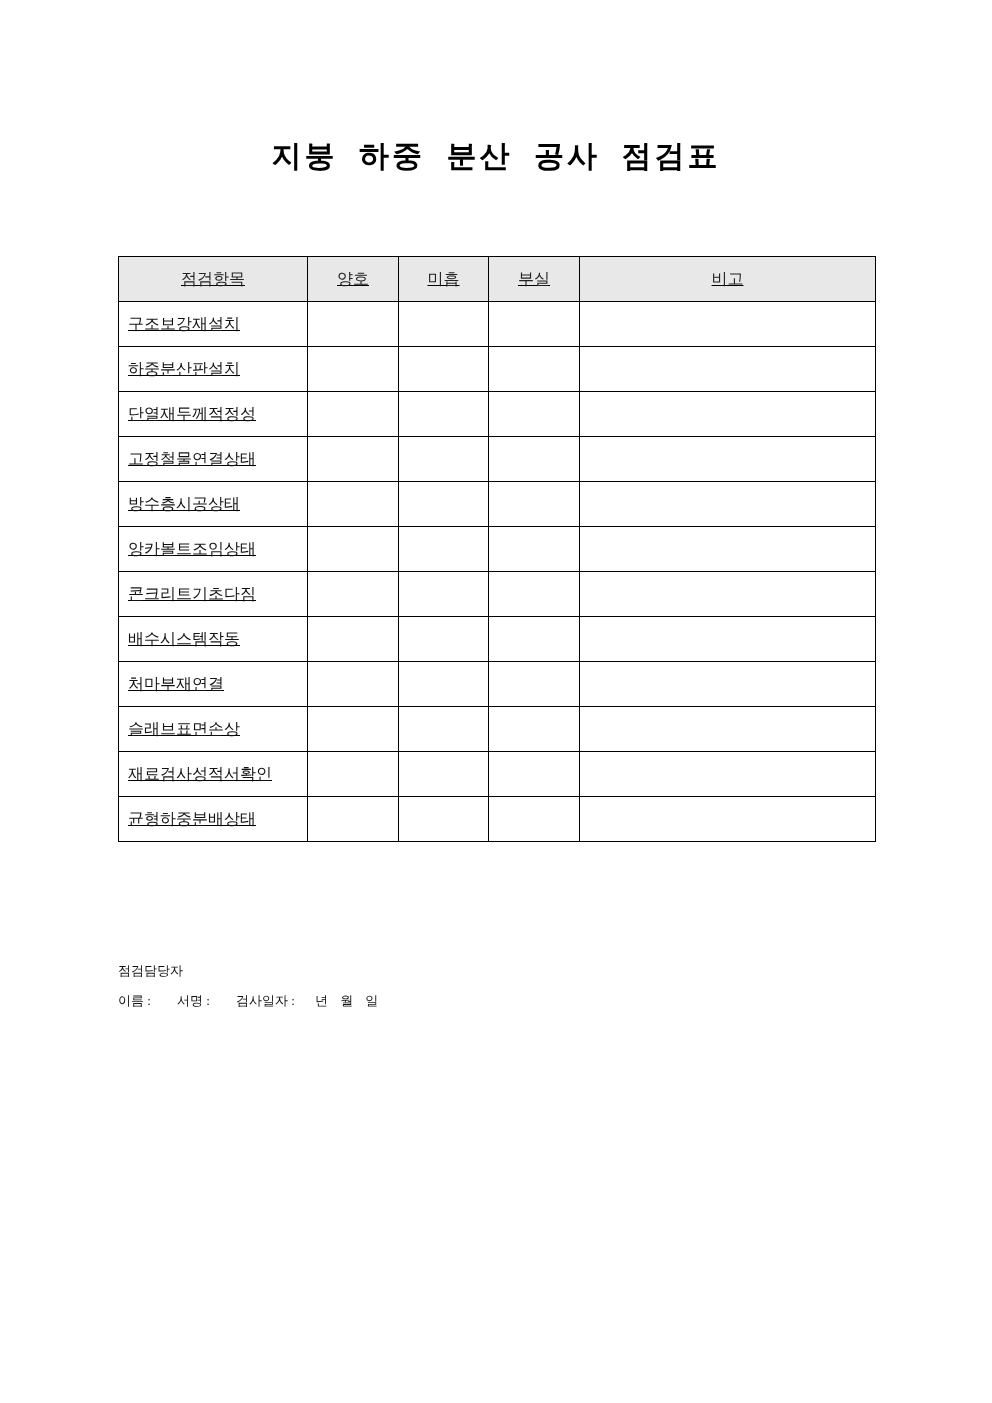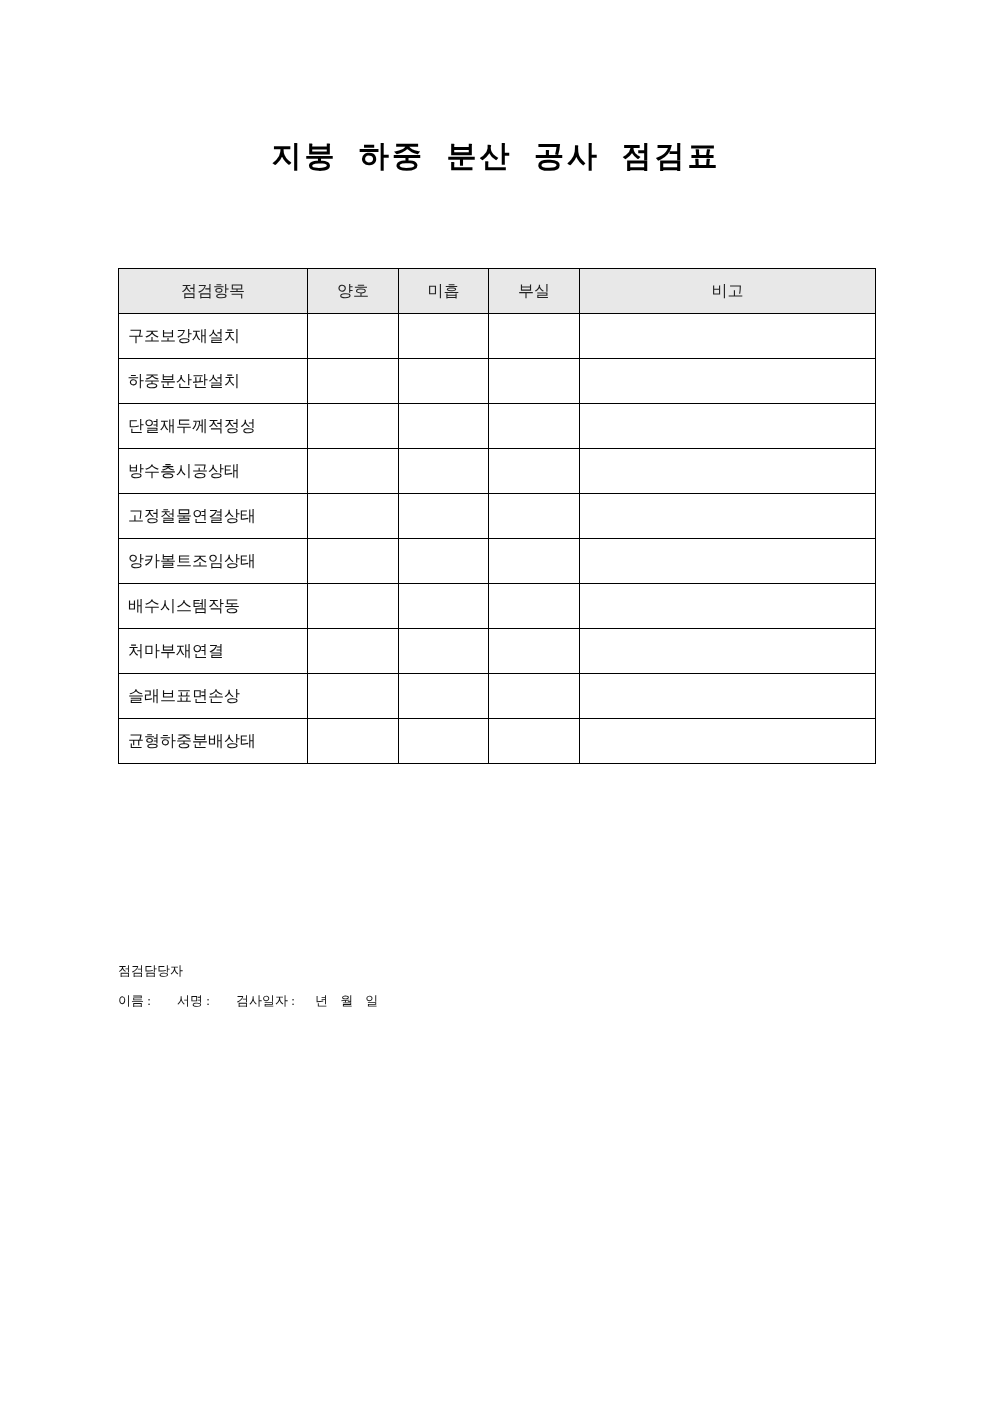--- a/index.html
+++ b/index.html
@@ -23,24 +23,25 @@
       text-align: center;
       font-size: 30px;
       font-weight: bold;
       letter-spacing: 3px;
       word-spacing: 8px;
       line-height: 44px;
     }
     table.checklist {
       position: absolute;
       left: 118px;
-      top: 268px;
+      top: 256px;
       width: 757px;
       border-collapse: collapse;
       table-layout: fixed;
+      text-decoration: underline;
     }
     table.checklist th,
     table.checklist td {
       border: 1.5px solid #000000;
       height: 44px;
       padding: 0;
       font-size: 16px;
       font-weight: normal;
       vertical-align: middle;
     }
@@ -115,56 +116,70 @@
       <td></td>
     </tr>
     <tr>
       <td class="item">단열재두께적정성</td>
       <td></td>
       <td></td>
       <td></td>
       <td></td>
     </tr>
     <tr>
+      <td class="item">고정철물연결상태</td>
+      <td></td>
+      <td></td>
+      <td></td>
+      <td></td>
+    </tr>
+    <tr>
       <td class="item">방수층시공상태</td>
       <td></td>
       <td></td>
       <td></td>
       <td></td>
     </tr>
     <tr>
-      <td class="item">고정철물연결상태</td>
-      <td></td>
-      <td></td>
-      <td></td>
-      <td></td>
-    </tr>
-    <tr>
       <td class="item">앙카볼트조임상태</td>
       <td></td>
       <td></td>
       <td></td>
       <td></td>
     </tr>
     <tr>
+      <td class="item">콘크리트기초다짐</td>
+      <td></td>
+      <td></td>
+      <td></td>
+      <td></td>
+    </tr>
+    <tr>
       <td class="item">배수시스템작동</td>
       <td></td>
       <td></td>
       <td></td>
       <td></td>
     </tr>
     <tr>
       <td class="item">처마부재연결</td>
       <td></td>
       <td></td>
       <td></td>
       <td></td>
     </tr>
     <tr>
       <td class="item">슬래브표면손상</td>
+      <td></td>
+      <td></td>
+      <td></td>
+      <td></td>
+    </tr>
+    <tr>
+      <td class="item">재료검사성적서확인</td>
       <td></td>
       <td></td>
       <td></td>
       <td></td>
     </tr>
     <tr>
       <td class="item">균형하중분배상태</td>
       <td></td>
       <td></td>
       <td></td>

